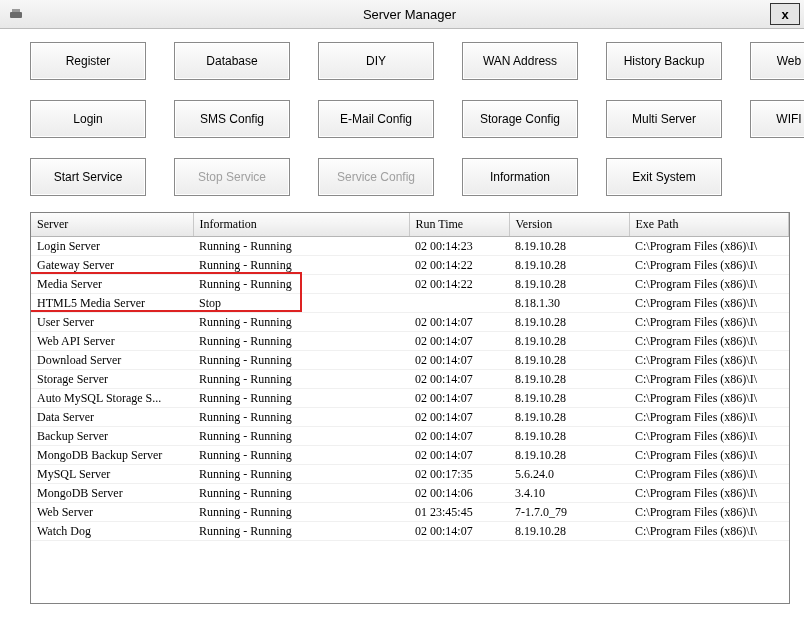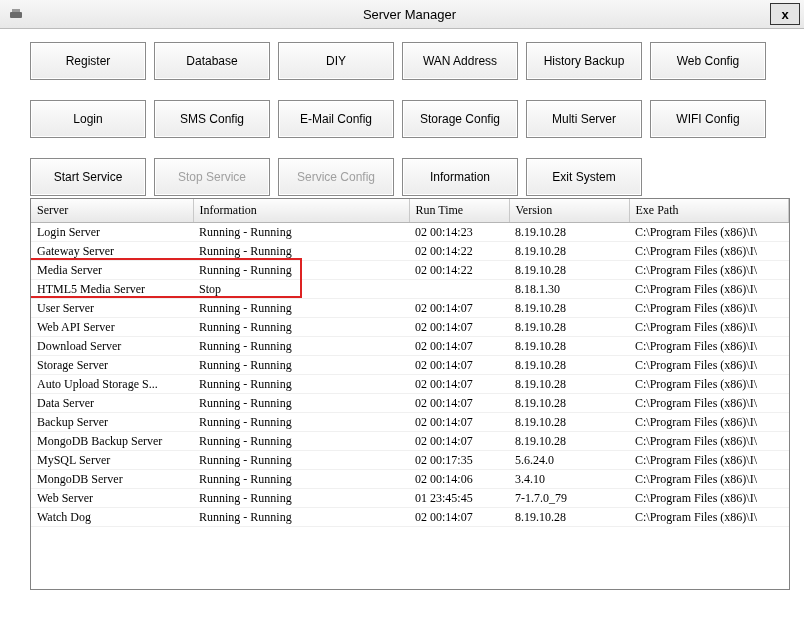--- a/index.html
+++ b/index.html
@@ -48,22 +48,22 @@
   .client {
     position: absolute;
     left: 0; right: 0; top: 28px; bottom: 0;
     padding: 14px 14px 0 30px;
     box-sizing: border-box;
   }
   .button-grid {
     display: grid;
     grid-template-columns: repeat(6, 116px);
     grid-template-rows: repeat(3, 38px);
-    gap: 20px 8px;
-    margin-bottom: 2px;
+    gap: 20px 28px;
+    margin-bottom: 16px;
   }
   .btn {
     border: 1px solid #8a8a8a;
     background: linear-gradient(#fdfdfd, #ececec);
     display: flex; align-items: center; justify-content: center;
     font-size: 12px;
     color: #000;
     cursor: pointer;
     box-shadow: inset 0 0 0 1px #fff;
   }
@@ -257,21 +257,21 @@
               <td>C:\Program Files (x86)\I\</td>
             </tr>
             <tr>
               <td>Storage Server</td>
               <td>Running - Running</td>
               <td>02 00:14:07</td>
               <td>8.19.10.28</td>
               <td>C:\Program Files (x86)\I\</td>
             </tr>
             <tr>
-              <td>Auto Upload Storage S...</td>
+              <td>Auto MySQL Storage S...</td>
               <td>Running - Running</td>
               <td>02 00:14:07</td>
               <td>8.19.10.28</td>
               <td>C:\Program Files (x86)\I\</td>
             </tr>
             <tr>
               <td>Data Server</td>
               <td>Running - Running</td>
               <td>02 00:14:07</td>
               <td>8.19.10.28</td>

